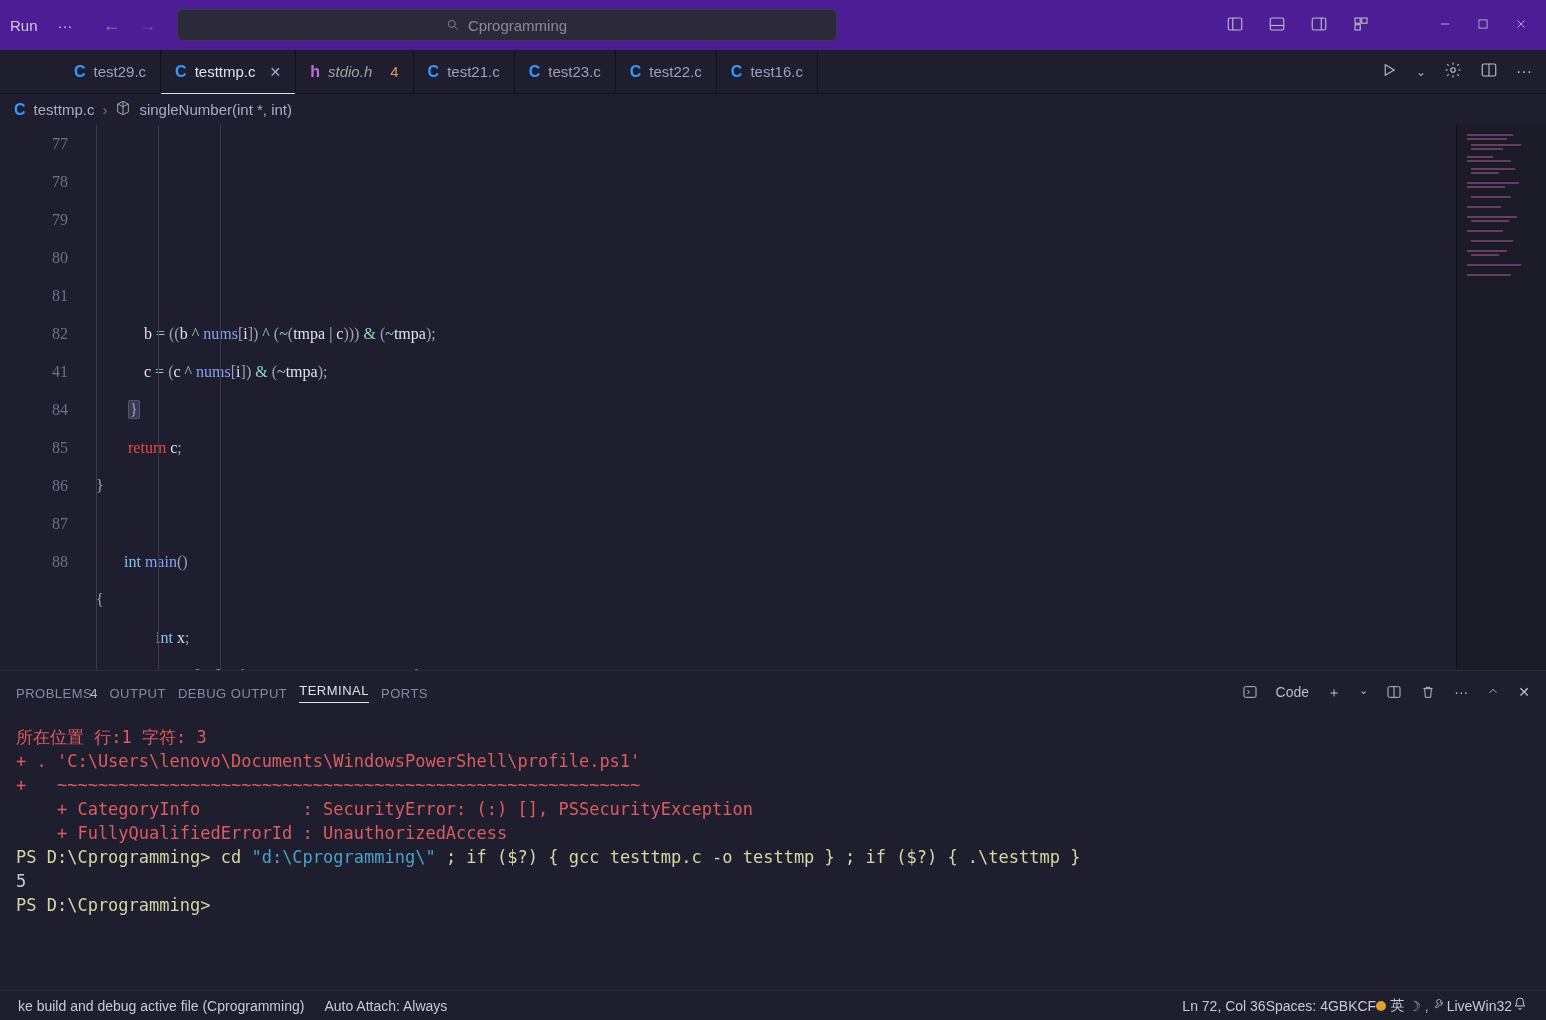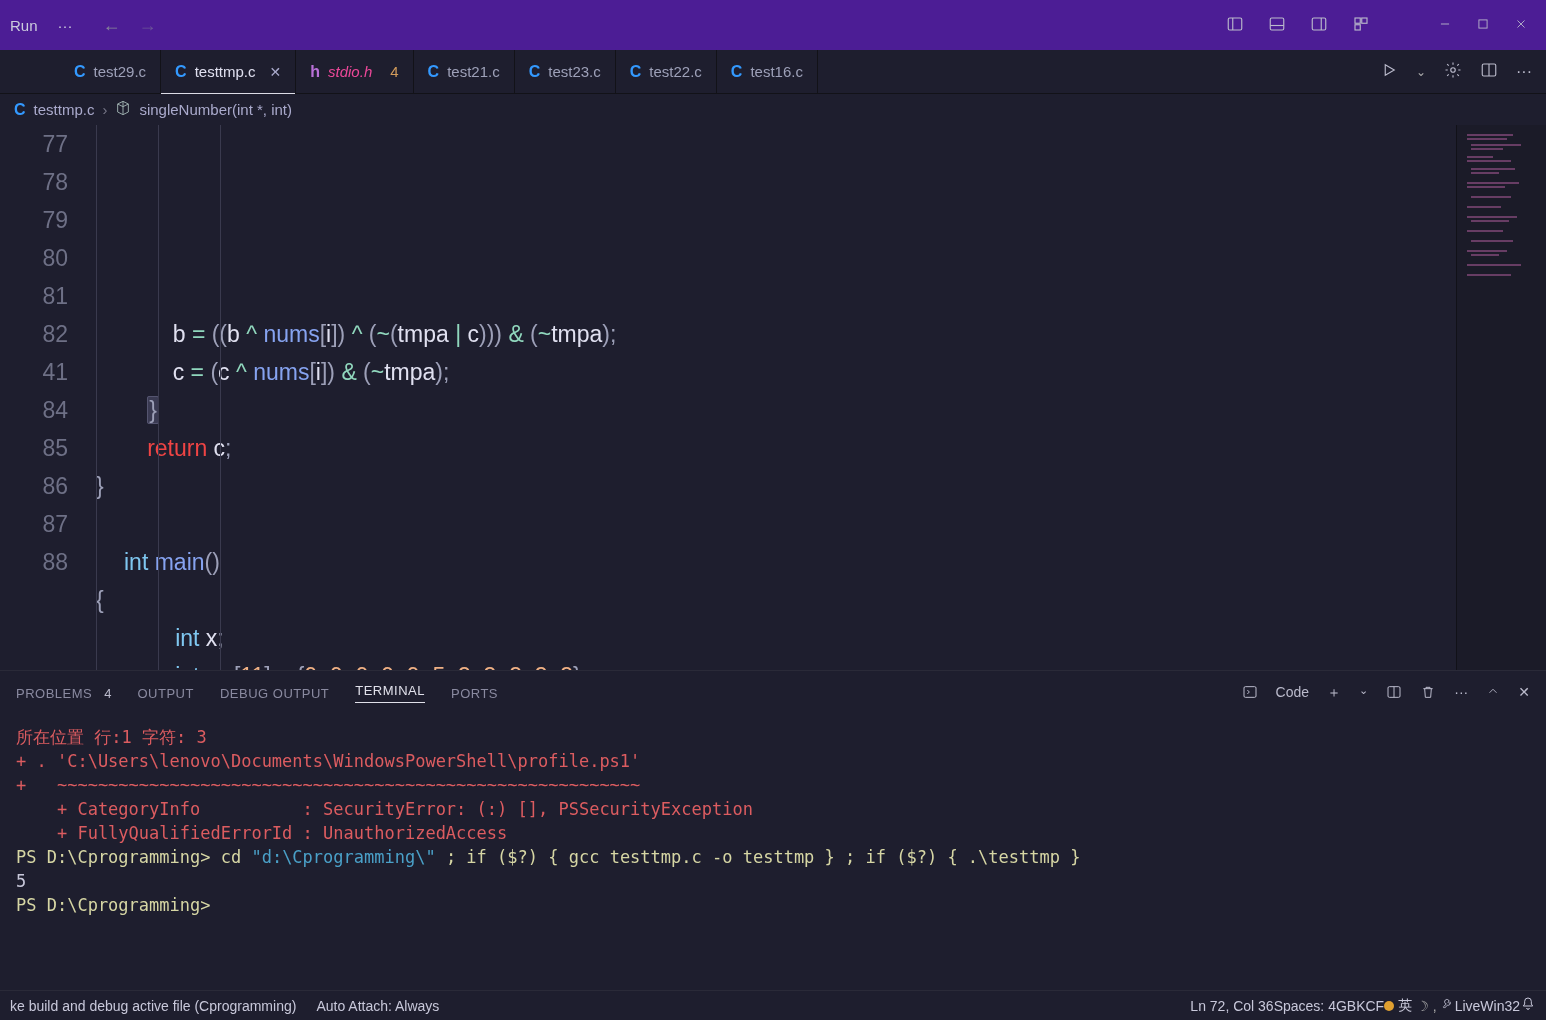--- a/index.html
+++ b/index.html
@@ -58,37 +58,37 @@
   font-size: 15px;
   border-right: 1px solid #121218;
   position: relative;
 }
 .tab.active { background: #1e1e2e; color: #e0e0f0; }
 .tab.active::after { content:""; position:absolute; left:0; right:0; bottom:-1px; height:1px; background:#dcdce6; }
 .tab .c-icon { color:#3399ff; font-weight:bold; font-size:16px; }
 .tab .h-icon { color:#b970d8; font-weight:bold; font-size:16px; }
 .tab .close { color:#aaaacc; margin-left:6px; font-size:14px;}
 .tab .badge { color:#d29b5b; margin-left:10px; font-size:15px;}
-.tab.italic span.label { font-style: italic; color:#ec4899; }
+.tab.italic span.label { font-style: italic; color:#a3a3a3; }
 .tabactions { margin-left:auto; display:flex; gap:18px; align-items:center; padding:0 14px; color:#bbbbcc; }
 
 
 .breadcrumb {
   display:flex; align-items:center; gap:8px;
   font-size:15px; color:#aaaacc; padding:6px 14px;
 }
 .breadcrumb .c-icon { color:#3399ff; font-weight:bold; font-size:16px;}
 .breadcrumb .chev { color:#777788; }
 .cube-icon { color:#9aa; }
 
 
 .editor-wrap { flex:1; display:flex; overflow:hidden; position:relative; }
 .editor {
-  font-family: Liberation Sans, sans-serif;
-  font-size: 23px;
+  font-family: Liberation Serif, serif;
+  font-size: 16px;
   line-height: 38px;
   display: flex;
   flex:1;
   background: #1e1e2e;
 }
 .gutter { width: 90px; text-align: right; padding-right: 22px; color:#6e7086; user-select:none; }
 .gutter div { height:38px; }
 .codecol { flex:1; white-space: pre; position:relative; padding-left:6px; }
 .codecol .ind-guide { position:absolute; top:0; bottom:0; width:1px; background:#3a3a4e; }
 .ln { height:38px; }
@@ -103,21 +103,21 @@
 .minimap { width:90px; background:#1b1b28; border-left:1px solid #111118; position:relative;}
 .minimap-content { position:absolute; top:6px; left:6px; right:6px; }
 
 
 .panel {
   height: 320px;
   background:#1e1e2e;
   border-top:1px solid #2a2a38;
   display:flex; flex-direction:column;
 }
-.panel-tabs { display:flex; align-items:center; gap:26px; padding:0 16px; height:44px; font-size:13px; color:#8a8aa0; }
+.panel-tabs { display:flex; align-items:center; gap:12px; padding:0 16px; height:44px; font-size:13px; color:#8a8aa0; }
 .panel-tabs .pt { letter-spacing:0.5px; }
 .panel-tabs .pt.active { color:#e0e0ea; border-bottom:1px solid #e0e0ea; padding-bottom:4px;}
 .panel-tabs .badge { color:#bbbbcc; font-size:13px; margin-left:-14px;}
 .panel-right { margin-left:auto; display:flex; gap:18px; color:#bbbbcc; font-size:14px;}
 .term {
   font-family: Consolas, monospace;
   font-size: 17px;
   line-height: 24px;
   padding: 10px 16px;
   color:#c8c8da;
@@ -128,39 +128,46 @@
 .term .prompt { color:#d6d6a4; }
 .term .cmd { color:#d6d6a4; }
 .term .str { color:#4aa0c8; }
 
 
 .statusbar {
   height:30px;
   background:#1e1e2e;
   display:flex; align-items:center;
   font-size:14px; color:#c8c8da;
-  padding:0 10px; gap:20px;
+  padding:0 18px; gap:20px;
   border-top:1px solid #2a2a38;
 }
 .statusbar .right { margin-left:auto; display:flex; align-items:center;}
 .ime { display:flex; gap:4px; align-items:center;}
 
 svg { stroke: currentColor; fill:none; stroke-width:1.5; }
 </style>
 </head>
 <body>
 
 <div class="titlebar">
   <div class="menubar">
     <span>Run</span>
     <span>···</span>
   </div>
   <div class="nav-arrows">
     <span>←</span>
     <span style="opacity:.5">→</span>
+  </div>
+  <div class="search-box">
+    <svg width="14" height="14" viewBox="0 0 24 24">
+        <circle cx="10" cy="10" r="6"></circle>
+        <line x1="15" y1="15" x2="20" y2="20"></line>
+      </svg>
+    <span>Cprogramming</span>
   </div>
   <div class="title-controls">
     <span><svg width="18" height="18" viewBox="0 0 24 24">
           <rect x="3" y="4" width="18" height="16" rx="2"></rect>
           <line x1="9" y1="4" x2="9" y2="20"></line>
         </svg></span>
     <span><svg width="18" height="18" viewBox="0 0 24 24">
           <rect x="3" y="4" width="18" height="16" rx="2"></rect>
           <line x1="3" y1="14" x2="21" y2="14"></line>
         </svg></span>

